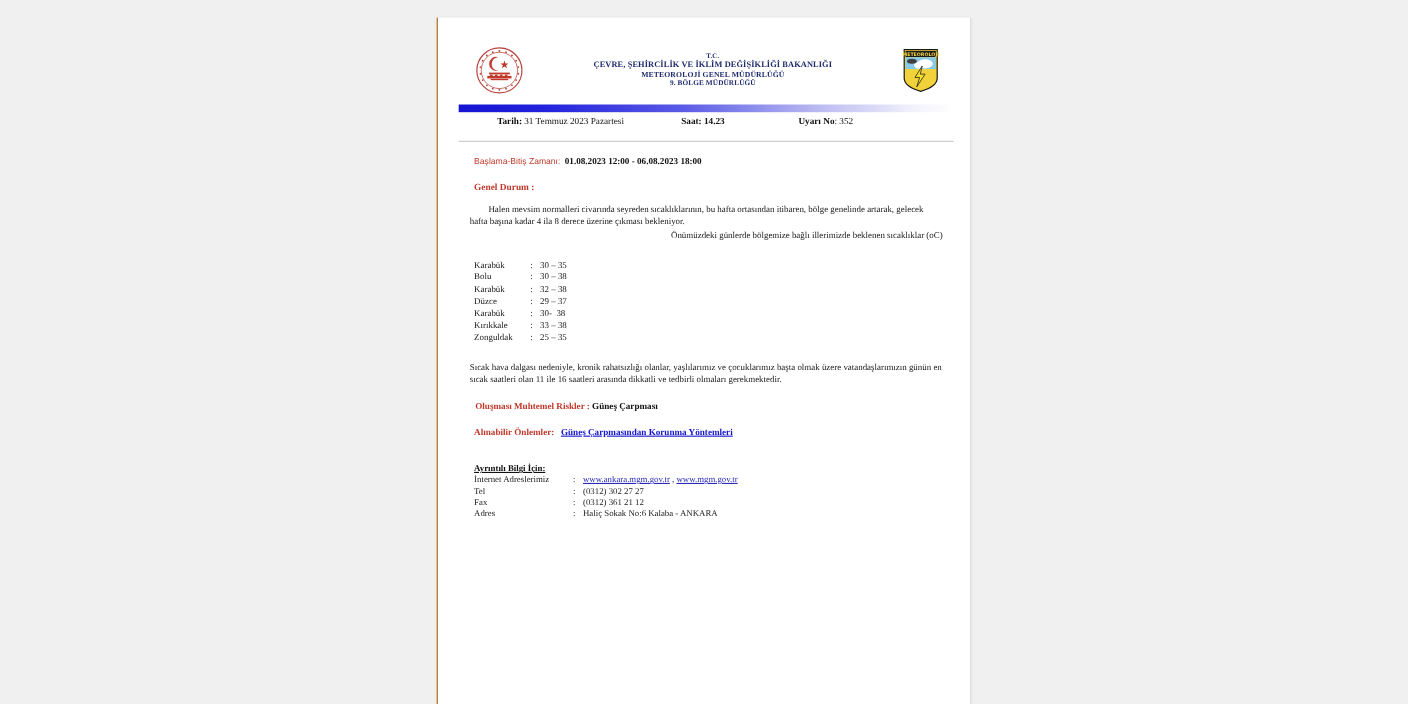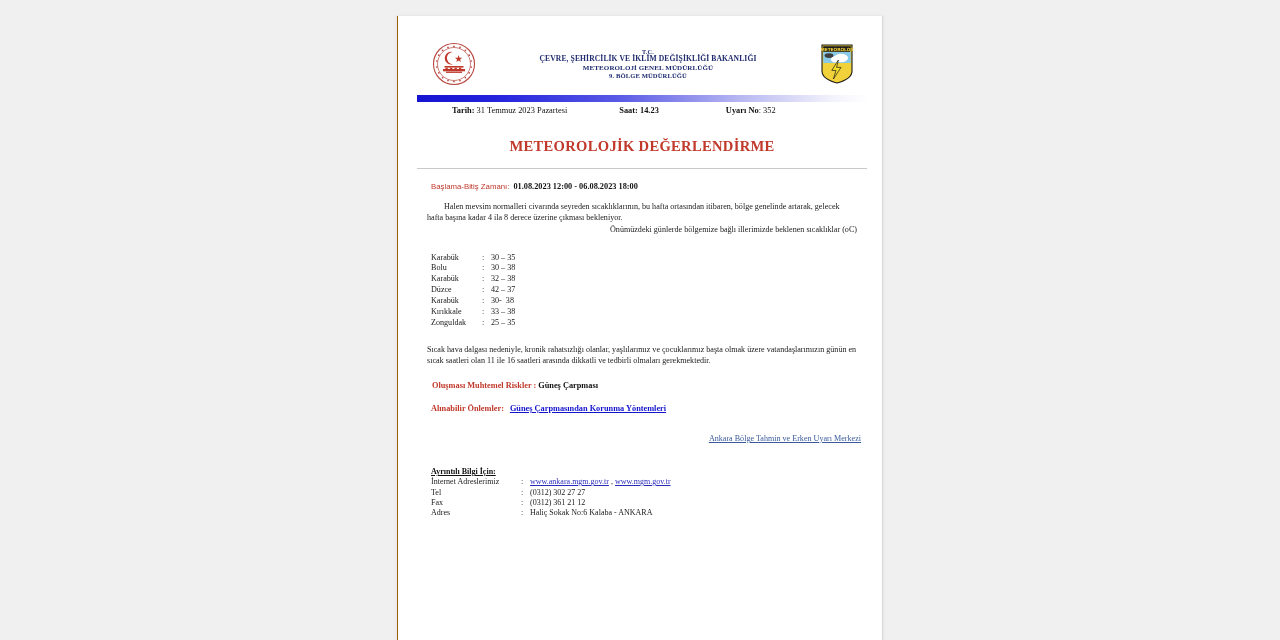--- a/index.html
+++ b/index.html
@@ -300,28 +300,28 @@
         </div>
         <div class="cell c2">
           <b>Saat:</b>
           <b>14.23</b>
         </div>
         <div class="cell c3">
           <b>Uyarı No</b><span>: 352</span>
         </div>
       </div>
 
-      <div class="doc-title">METEOROLOJİK DEĞERLENDİRME</div>
       <div class="rule"></div>
 
 
       <div class="timerange">
         <span>Başlama-Bitiş Zamanı:</span><span class="val">01.08.2023  12:00  -  06.08.2023  18:00</span>
       </div>
 
+      <div class="section-label">Genel Durum :</div>
       <div class="para indent">Halen mevsim normalleri civarında seyreden sıcaklıklarının, bu hafta ortasından itibaren, bölge genelinde artarak, gelecek hafta başına kadar 4 ila 8 derece üzerine çıkması bekleniyor.</div>
       <div class="para indent para2">Önümüzdeki günlerde bölgemize bağlı illerimizde beklenen sıcaklıklar (oC)</div>
 
       <div class="temps">
         <div class="temp-row">
           <span class="temp-city">Karabük</span>
           <span class="temp-colon">:</span>
           <span class="temp-val">30 – 35</span>
         </div>
         <div class="temp-row">
@@ -330,21 +330,21 @@
           <span class="temp-val">30 – 38</span>
         </div>
         <div class="temp-row">
           <span class="temp-city">Karabük</span>
           <span class="temp-colon">:</span>
           <span class="temp-val">32 – 38</span>
         </div>
         <div class="temp-row">
           <span class="temp-city">Düzce</span>
           <span class="temp-colon">:</span>
-          <span class="temp-val">42 – 37</span>
+          <span class="temp-val">29 – 37</span>
         </div>
         <div class="temp-row">
           <span class="temp-city">Karabük</span>
           <span class="temp-colon">:</span>
           <span class="temp-val">30-  38</span>
         </div>
         <div class="temp-row">
           <span class="temp-city">Kırıkkale</span>
           <span class="temp-colon">:</span>
           <span class="temp-val">33 – 38</span>
@@ -360,21 +360,20 @@
 
       <div class="risk-line">
         <span>Oluşması Muhtemel Riskler :</span><span class="rv">Güneş Çarpması</span>
       </div>
 
       <div class="prec-line">
         <span>Alınabilir Önlemler:</span><span class="prec-link">Güneş Çarpmasından Korunma Yöntemleri</span>
       </div>
 
 
-      <div class="region-link">Ankara Bölge Tahmin ve Erken Uyarı Merkezi</div>
 
       <div class="footer">
         <div class="footer-title">Ayrıntılı Bilgi İçin:</div>
 
         <div class="frow">
           <span class="fkey">İnternet Adreslerimiz</span>
           <span class="fcolon">:</span>
           <span><span class="flink">www.ankara.mgm.gov.tr</span><span class="fsep"> , </span><span class="flink">www.mgm.gov.tr</span></span>
         </div>
 

